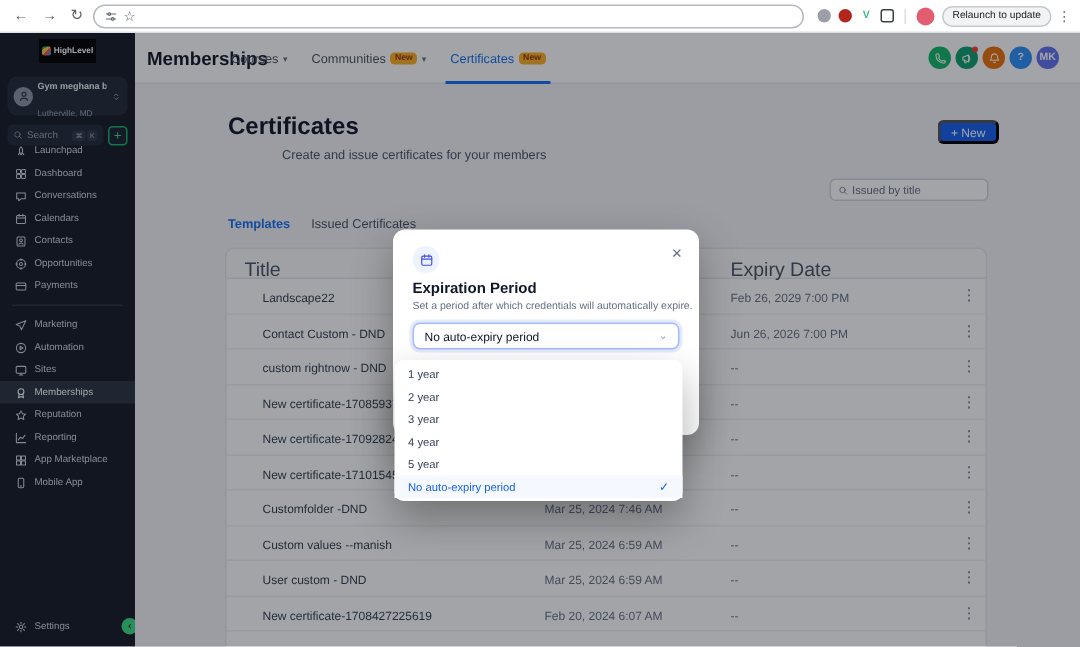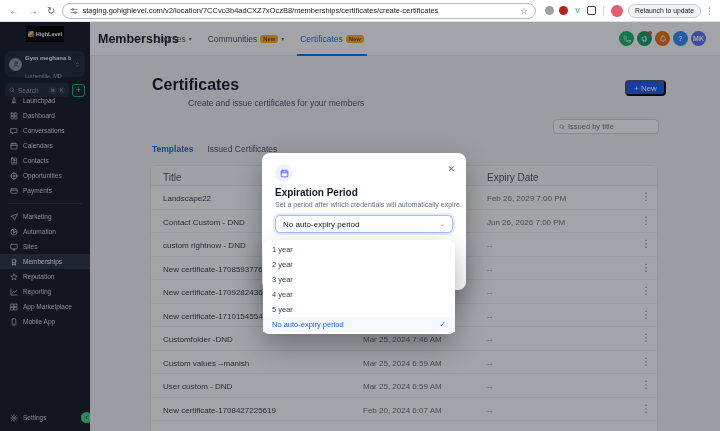--- a/index.html
+++ b/index.html
@@ -88,25 +88,25 @@
   .search-title { position:absolute; left:463px; top:63px; width:106px; height:15px; background:#fff;
                   border:1px solid #d0d5dd; border-radius:4px; display:flex; align-items:center; gap:3px;
                   padding:0 5px; color:#667085; font-size:7.5px; }
   .search-title .search-ic svg { width:6px; height:6px; }
   .tabs { position:absolute; left:62px; top:88px; display:flex; gap:14px; font-size:8.5px; }
   .tab { padding-bottom:15px; color:#475467; }
   .tab.active { color:#1570EF; border-bottom:2px solid #1570EF; font-weight:600; }
   .table-card { position:absolute; left:60px; top:109px; width:508px; bottom:-2px; background:#fff;
                 border:1px solid #e4e7ec; border-radius:6px 6px 0 0; overflow:hidden; }
   .thead { height:20px; background:#F9FAFB; border-bottom:1px solid #e4e7ec; position:relative;
-           font-size:10px; color:#475467; }
+           font-size:13px; color:#475467; }
   .th-title { position:absolute; left:12px; top:6px; }
   .th-expiry { position:absolute; left:336px; top:6px; }
   .trow { height:23.5px; border-bottom:1px solid #eef0f3; position:relative; font-size:8px; color:#667085; }
-  .td-title { position:absolute; left:12px; top:8px; color:#344054; }
+  .td-title { position:absolute; left:24px; top:8px; color:#344054; }
   .td-created { position:absolute; left:200px; top:8px;margin-left:12px; }
   .td-expiry { position:absolute; left:336px; top:8px; }
   .td-kebab { position:absolute; left:490px; top:5px; color:#667085; font-size:10px; }
 
   
   .modal { position:absolute; left:262px; top:153px; width:204px; height:137px; background:#fff;
            border-radius:8px; box-shadow:0 10px 28px rgba(0,0,0,.3); z-index:60; }
   .modal-icon { position:absolute; left:13px; top:11px; width:18px; height:18px; border-radius:50%;
                 background:#EEF4FF; color:#444CE7; display:flex; align-items:center; justify-content:center; }
   .modal-icon svg { width:9px; height:9px; }
@@ -133,21 +133,20 @@
     <span>↻</span>
   </div>
   <div class="url-pill">
     <span class="tune-icon">
         <svg viewBox="0 0 14 14" fill="none" stroke="currentColor" stroke-width="1.2" stroke-linecap="round" stroke-linejoin="round">
           <path d="M1.5 4.2h11M1.5 9.8h11"></path>
           <circle cx="5" cy="4.2" r="1.6"></circle>
           <circle cx="9" cy="9.8" r="1.6"></circle>
         </svg>
       </span>
-    <span class="url-text">staging.gohighlevel.com/v2/location/7CCvo3b4adCXZ7xOczB8/memberships/certificates/create-certificates</span>
     <span class="star-icon">☆</span>
   </div>
   <div class="ext-row" id="ext-row">
       <span class="ext" style="background: rgb(154, 160, 166);"></span>
       <span class="ext" style="background: rgb(179, 38, 30);"></span>
       <span class="ext" style="color: rgb(66, 184, 131);">V</span>
       <span class="ext square" style="border-color: rgb(60, 64, 67);"></span>
       <span class="ext-sep"></span>
       <span class="profile-dot" style="background: rgb(226, 93, 111);"></span>
     </div>

